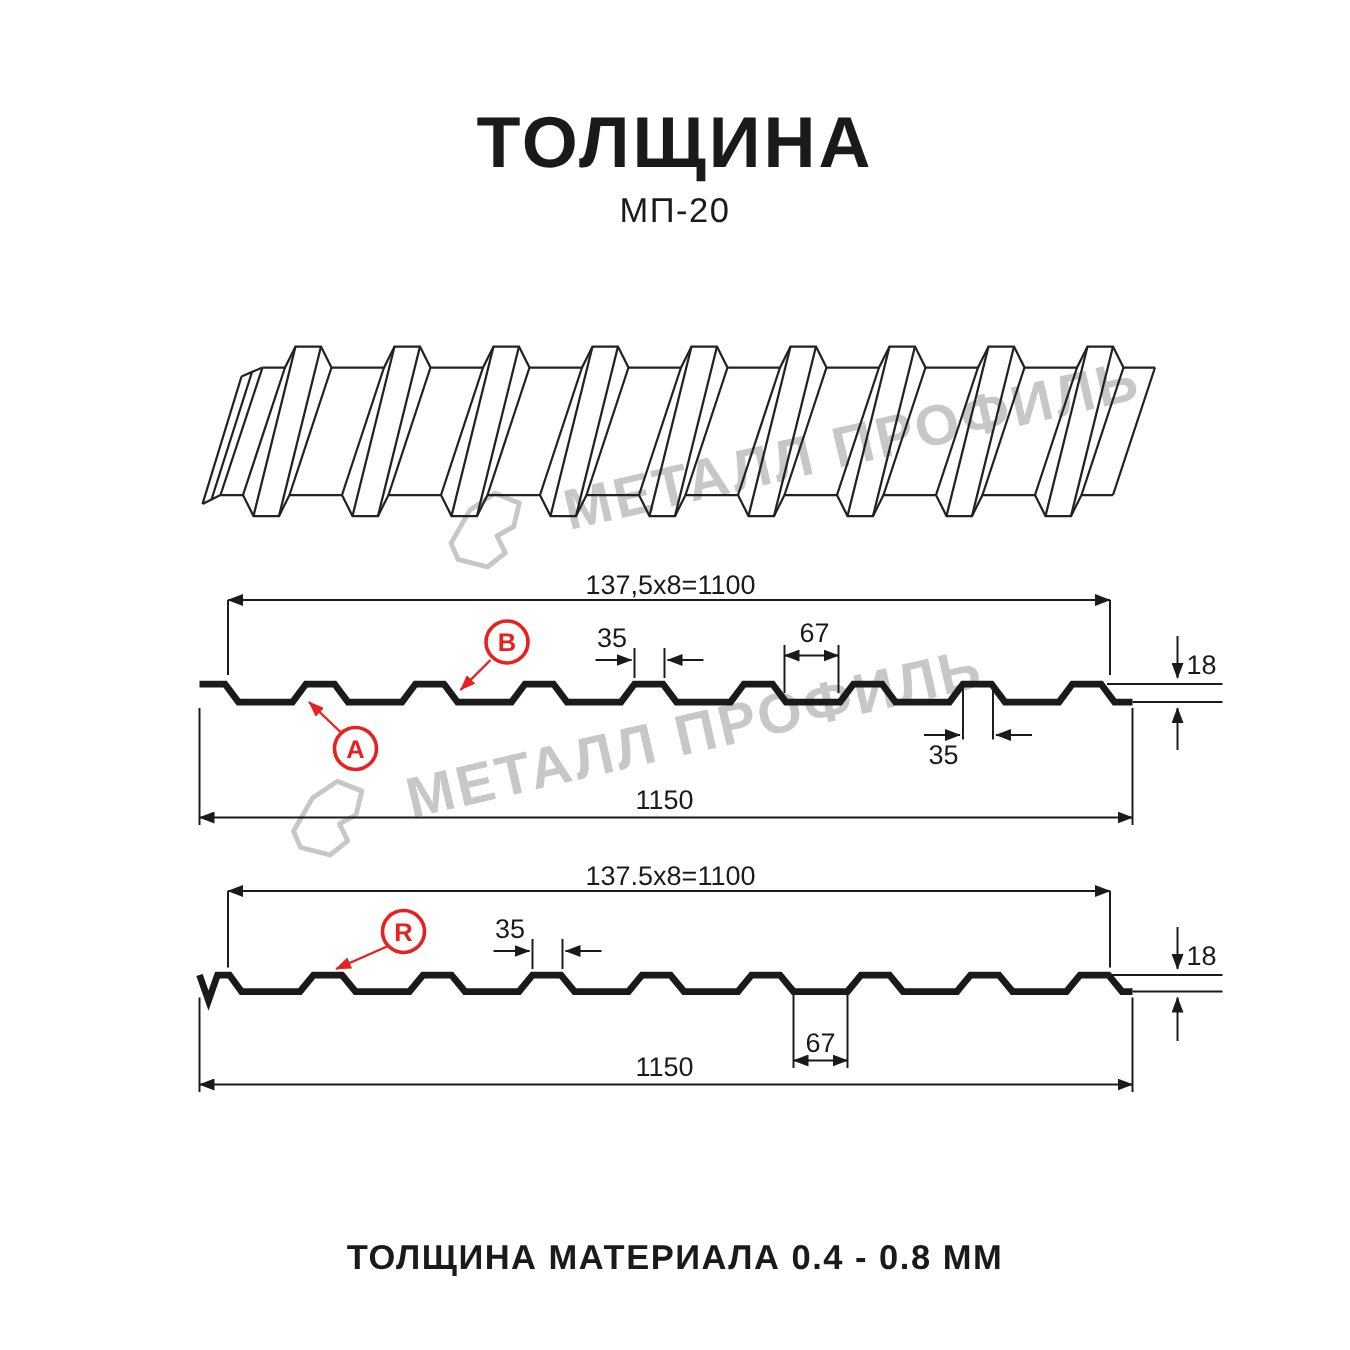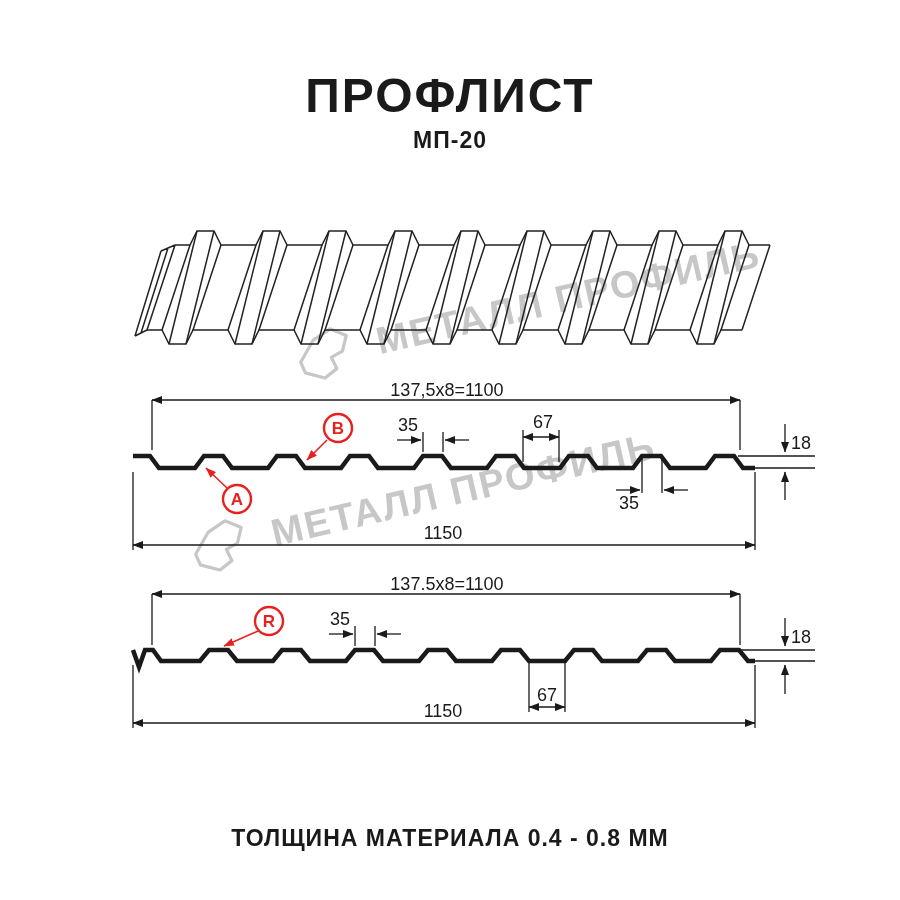--- a/index.html
+++ b/index.html
@@ -1,38 +1,38 @@
 <!DOCTYPE html>
 <html><head>
 <meta charset="utf-8">
 <style>
   html,body{margin:0;padding:0;background:#ffffff;}
   .page{position:relative;width:900px;height:900px;background:#fff;overflow:hidden;
         font-family:"Liberation Sans", sans-serif;color:#1a1a1a;}
   .title{position:absolute;top:68px;left:0;width:100%;text-align:center;
          font-size:48px;font-weight:700;letter-spacing:2px;z-index:3;}
   .subtitle{position:absolute;top:127px;left:0;width:100%;text-align:center;
-         font-size:23px;font-weight:700;letter-spacing:1px;z-index:3;}
+         font-size:23px;font-weight:400;letter-spacing:1px;z-index:3;}
   .footer{position:absolute;top:797px;left:0;width:100%;text-align:center;
          font-size:23px;font-weight:700;letter-spacing:1px;z-index:3;margin-top:28px;}
   .watermark{position:absolute;display:flex;align-items:center;gap:14px;
          transform:rotate(-13deg);transform-origin:0 50%;z-index:1;
          color:#c7c7c7;font-weight:700;font-size:38px;letter-spacing:2px;white-space:nowrap;}
   .wm1{left:293px;top:332px;}
   .wm2{left:188px;top:524px;}
   svg.draw{position:absolute;left:0;top:0;z-index:2;}
   .dim-text{font-size:18px;fill:#1a1a1a;}
   .letter{font-size:17px;font-weight:700;fill:#e8211f;}
 </style>
 </head>
 <body>
 
 <div class="page">
 
-  <div class="title">ПРОФЛИСТ</div>
+  <div class="title">ТОЛЩИНА</div>
   <div class="subtitle">МП-20</div>
 
   <div class="watermark wm1">
     <svg width="72" height="58" viewBox="0 0 100 80">
       <polygon points="10,44 34,18 60,8 80,22 70,42 53,47 57,64 38,73 13,60" fill="none" stroke="#c7c7c7" stroke-width="4.5" stroke-linejoin="round"></polygon>
     </svg>
     <span>МЕТАЛЛ ПРОФИЛЬ</span>
   </div>
 
   <div class="watermark wm2">

